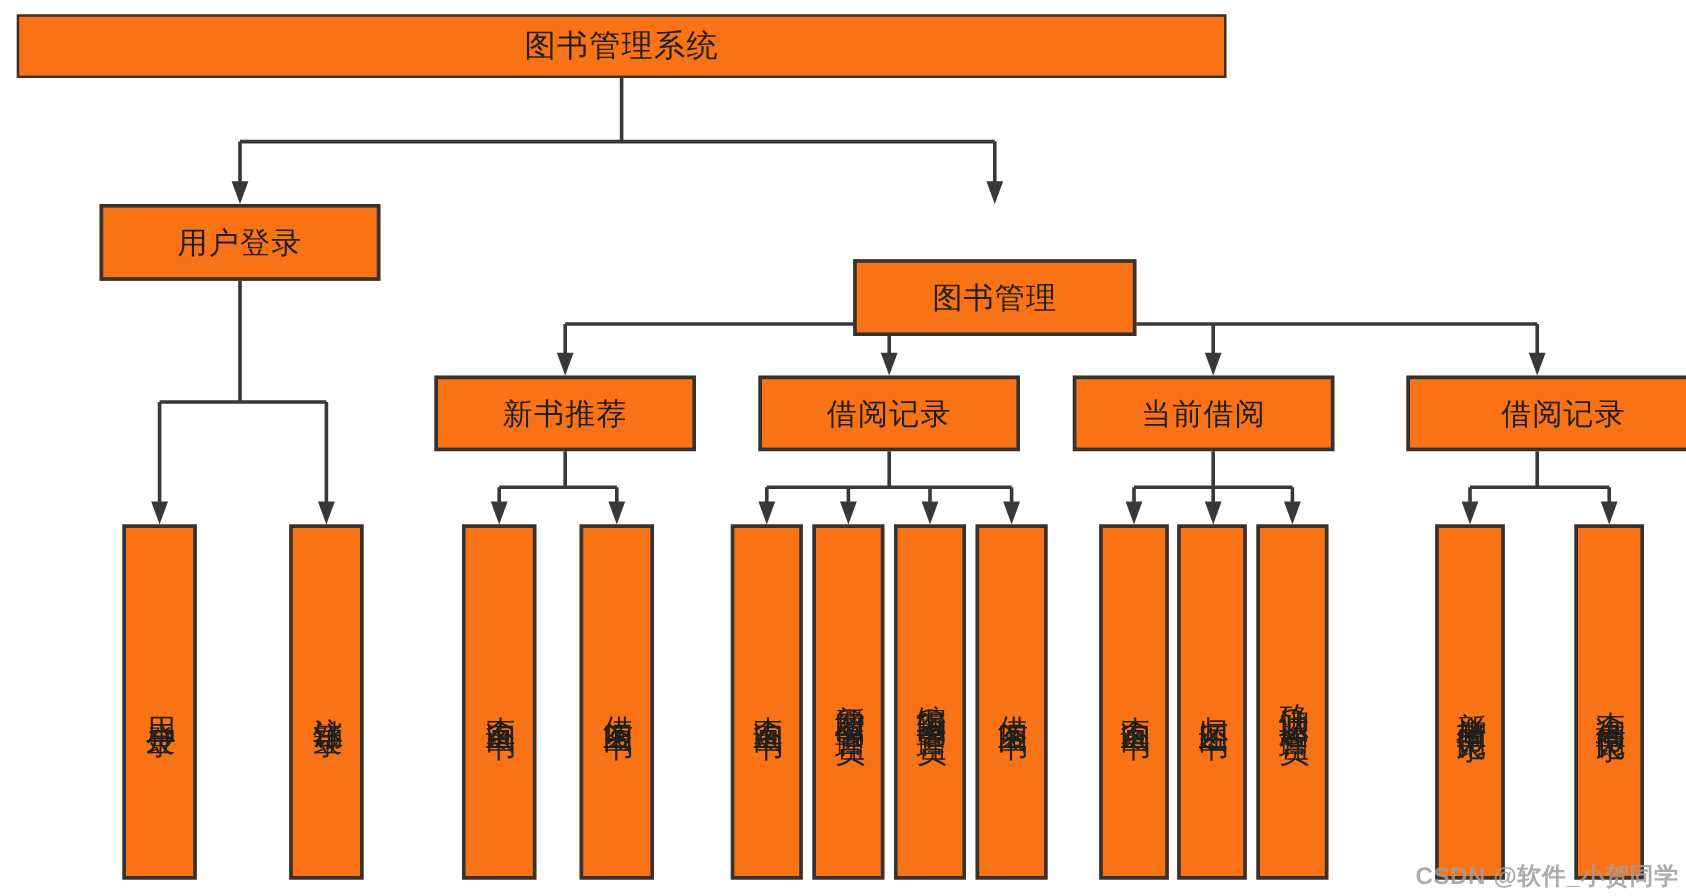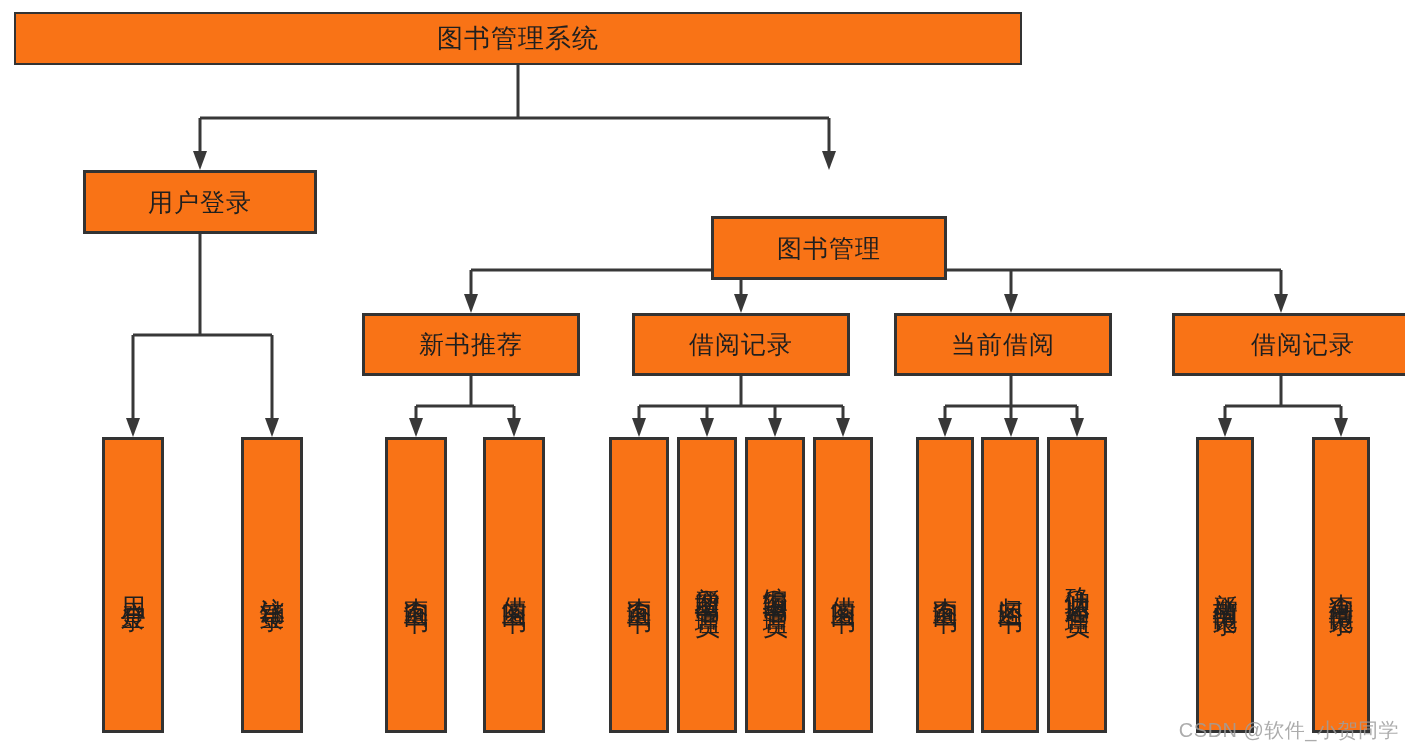--- a/index.html
+++ b/index.html
@@ -45,20 +45,21 @@
   }
   .watermark {
     position: absolute;
     right: 6px;
     bottom: 3px;
     font-size: 20px;
     color: rgba(158, 158, 158, 0.85);
     letter-spacing: 0.5px;
     white-space: nowrap;
     z-index: 5;
+    font-weight: bold;
   }
 </style>
 </head>
 <body>
 
 <div class="canvas">
 
   <svg class="connector-layer" width="1405" height="747" viewBox="0 0 1405 747" fill="none" stroke="#383838" stroke-width="3">
 
     <g>

